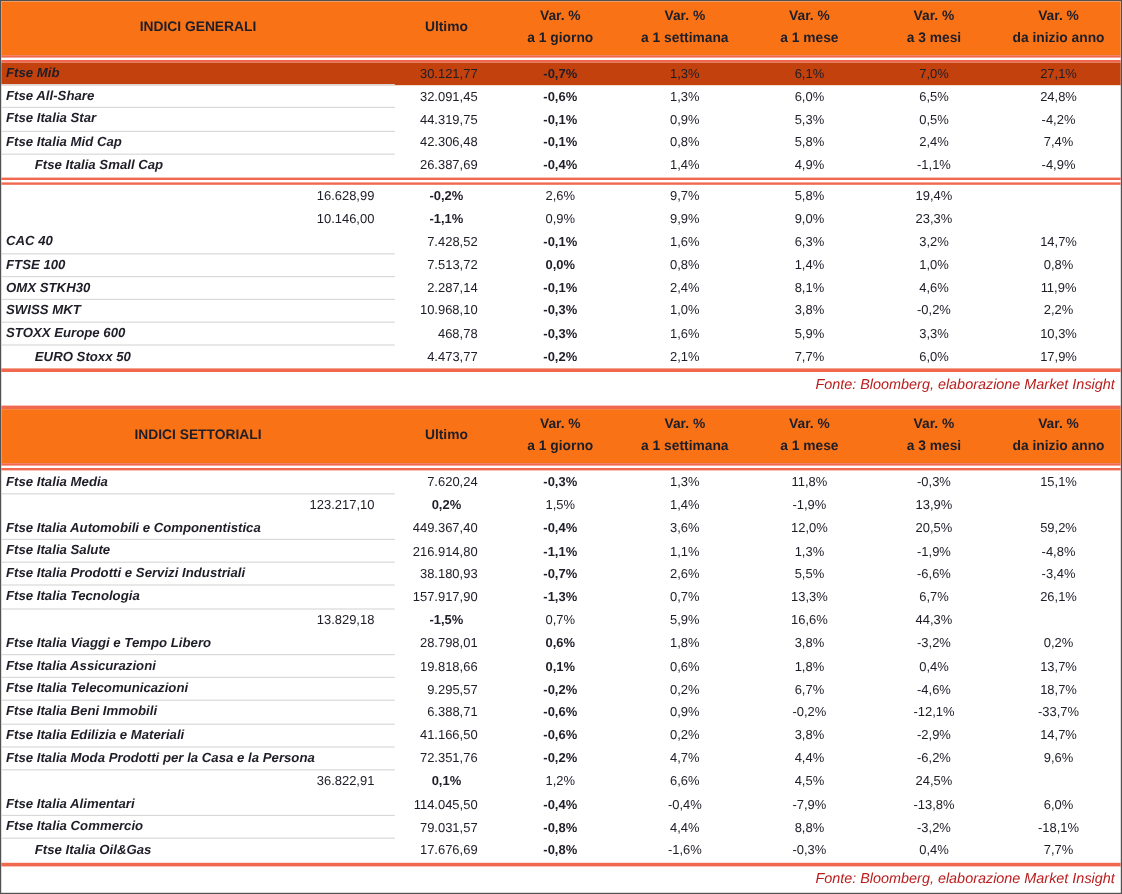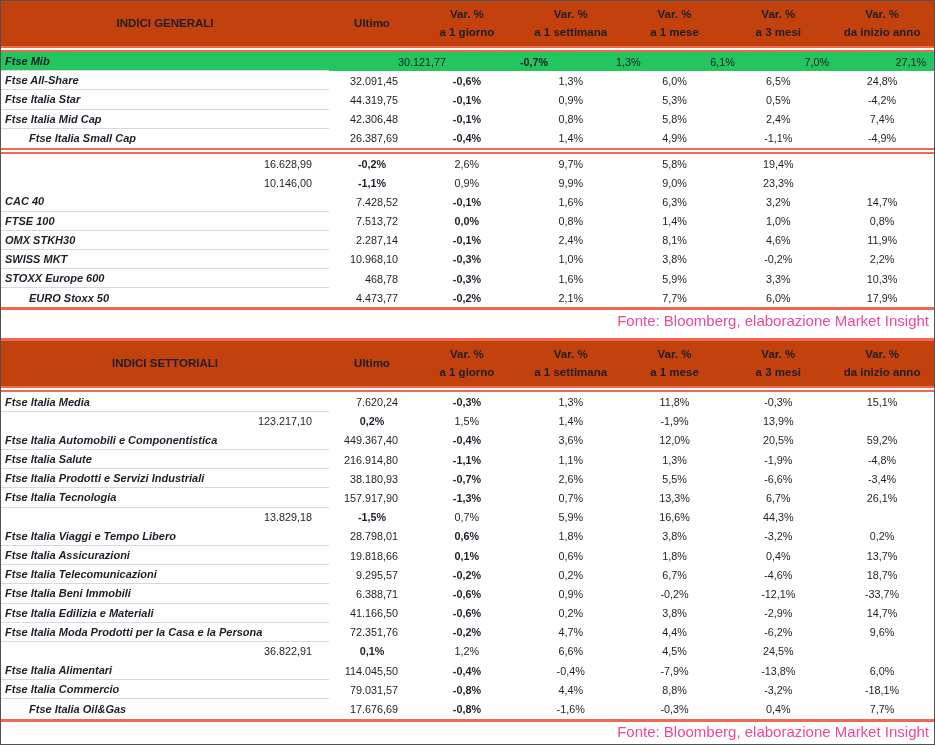--- a/index.html
+++ b/index.html
@@ -12,21 +12,21 @@
     overflow:hidden;
   }
   
   .grid-row{
     display:grid;
     grid-template-columns:328px 86px repeat(5,1fr);
     align-items:stretch;
   }
   
   .hdr{
-    background:#c2410c;
+    background:#f97316;
     height:45px;
   }
   .hdr .hcell{
     display:flex;flex-direction:column;justify-content:center;align-items:center;
     font-weight:bold;color:#1E1E28;font-size:11.5px;line-height:1.55;
     text-align:center;
   }
   
   .rule-single{height:3px;background:#F0694E;}
   .rule-double{height:6px;background:#F0694E;position:relative;}
@@ -41,25 +41,25 @@
   }
   .row .lbl{
     justify-content:flex-start;
     font-weight:bold;font-style:italic;font-size:11px;
     padding-left:4px;overflow:hidden;
     border-bottom:1px solid #D9D9D9;
   }
   .group .row:last-child .lbl{border-bottom:none;padding-left:28px;}
   .row .ultimo{justify-content:flex-end;padding-right:17px;}
   .row .day{font-weight:bold;}
-  .row.hl{background:#22c55e;gap:48px;}
+  .row.hl{background:#c2410c;}
   
   .fonte{
     height:20px;display:flex;align-items:center;justify-content:flex-end;
-    font-size:15px;color:#ec4899;padding-right:5px;
+    font-style:italic;font-size:12px;color:#b91c1c;padding-right:5px;
   }
   .spacer{height:8px;}
 </style>
 </head>
 <body>
 
 <div class="page">
 
   <section class="tbl">
       <div class="grid-row hdr">

